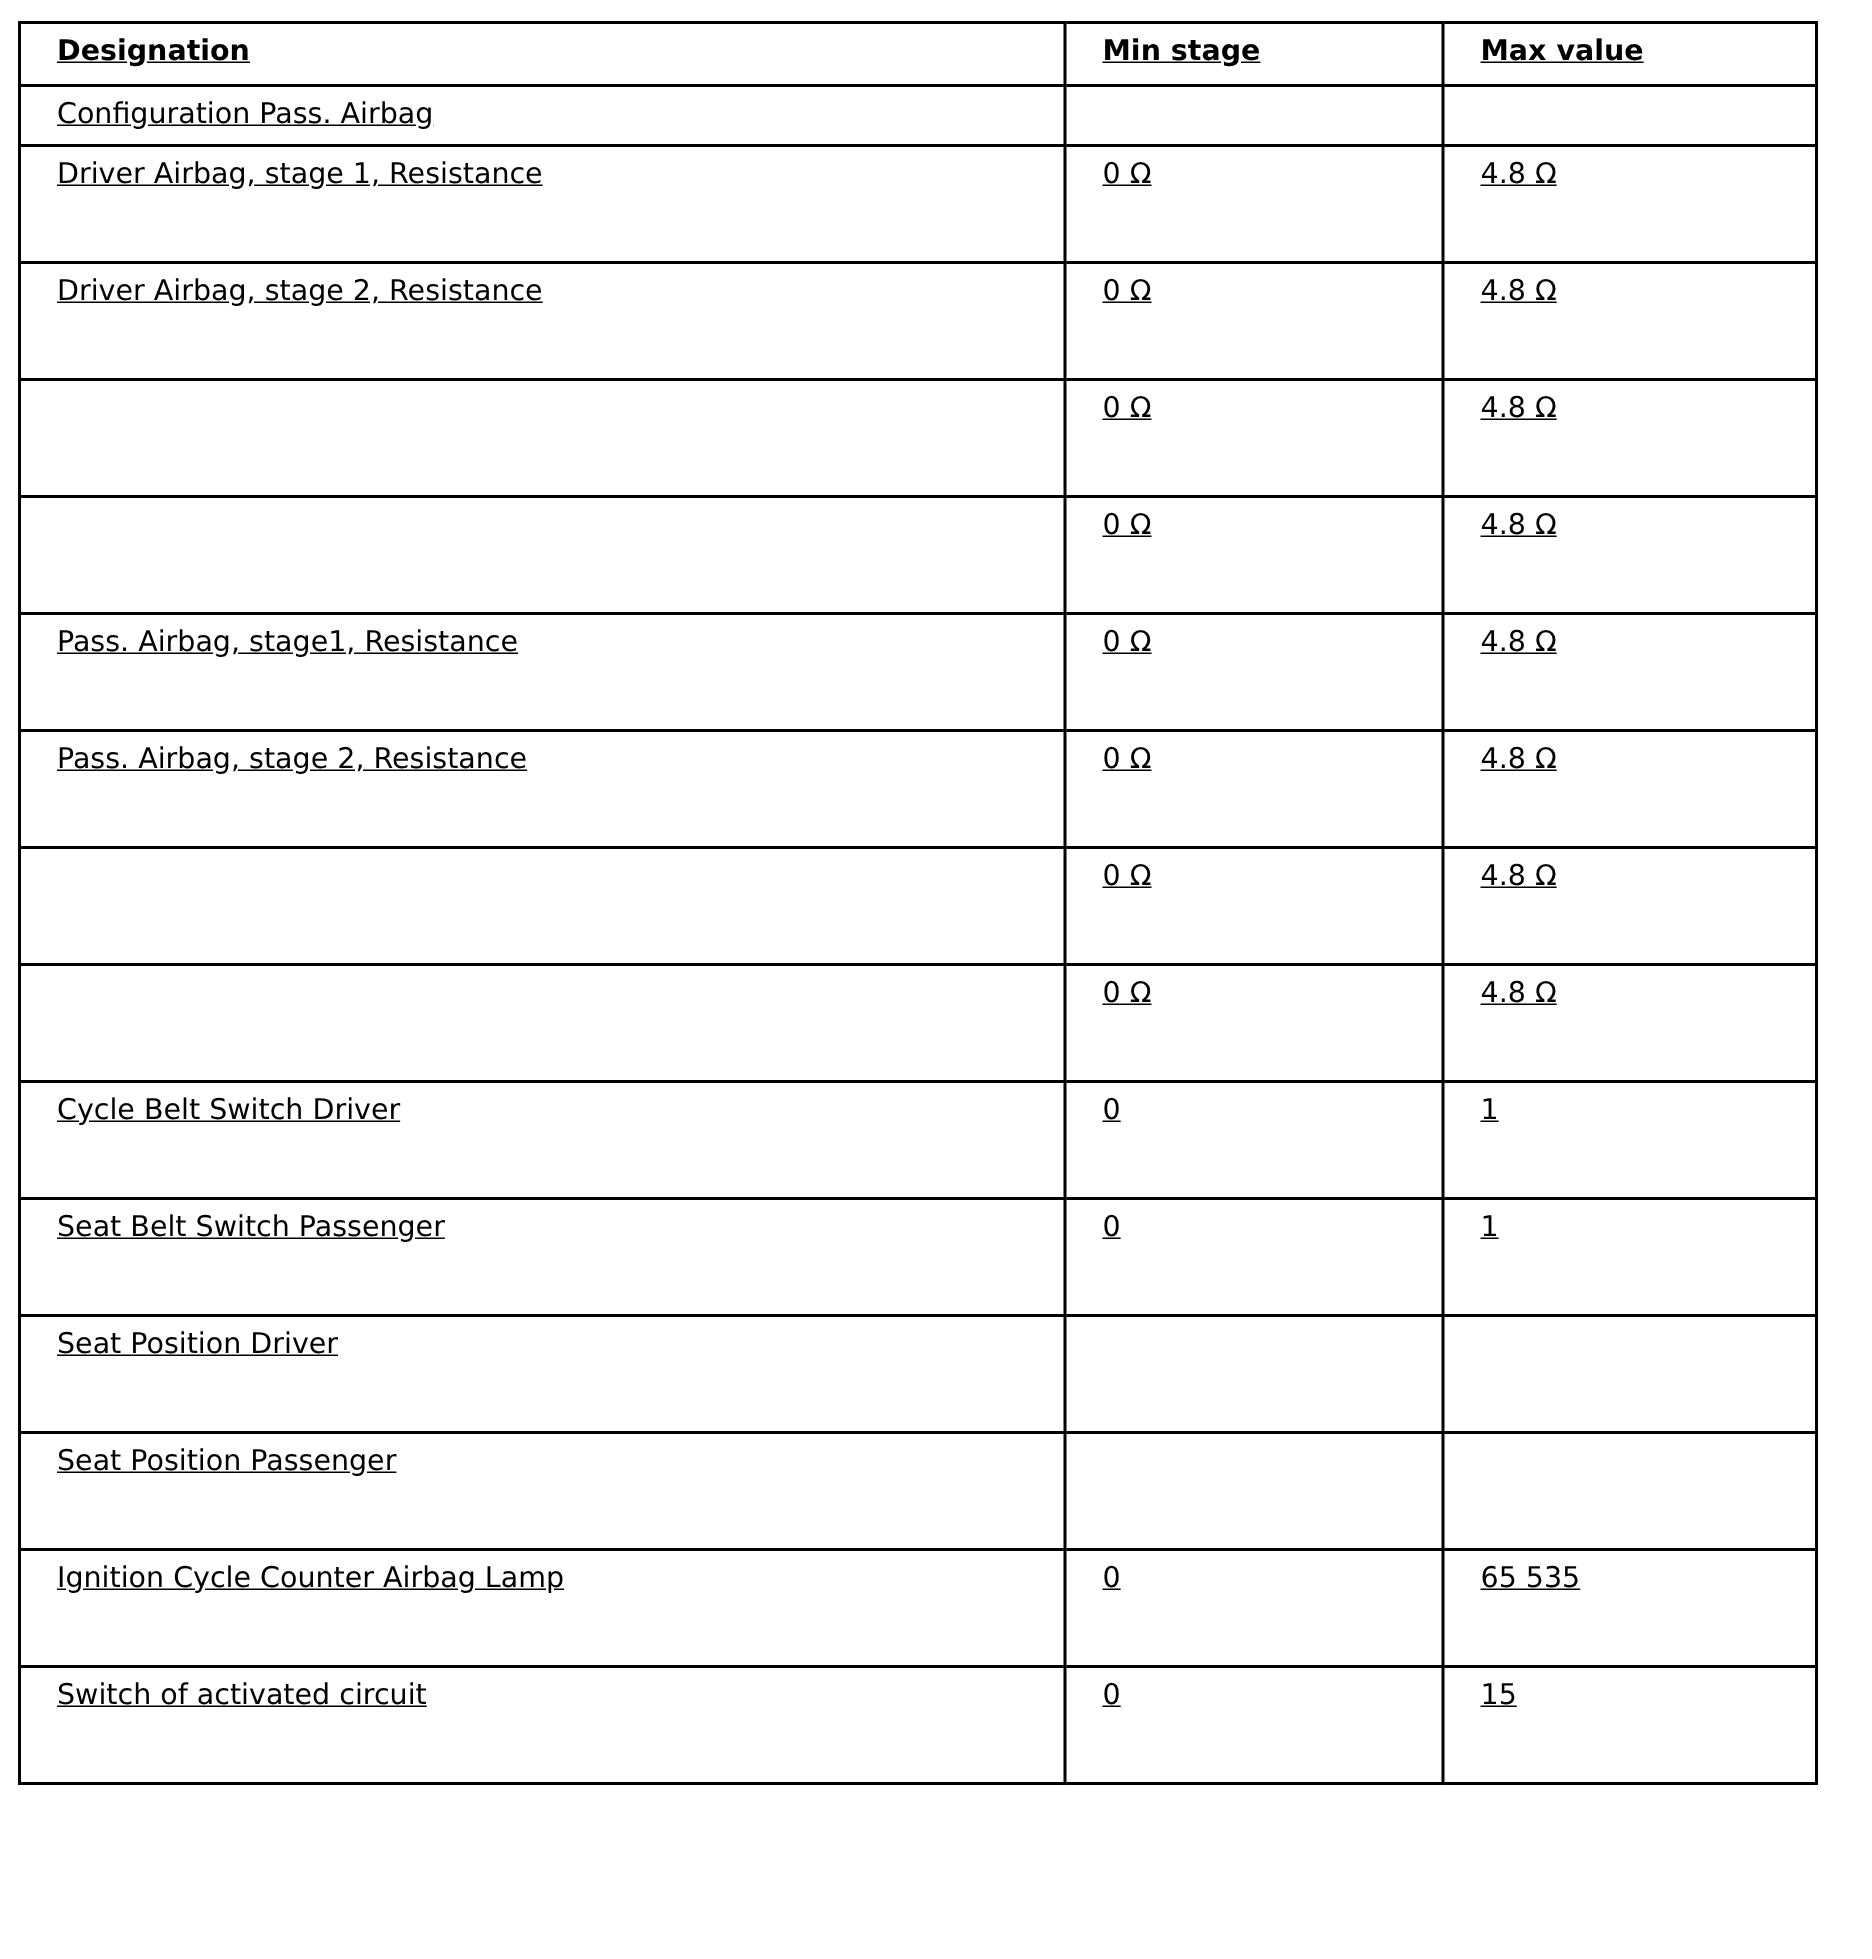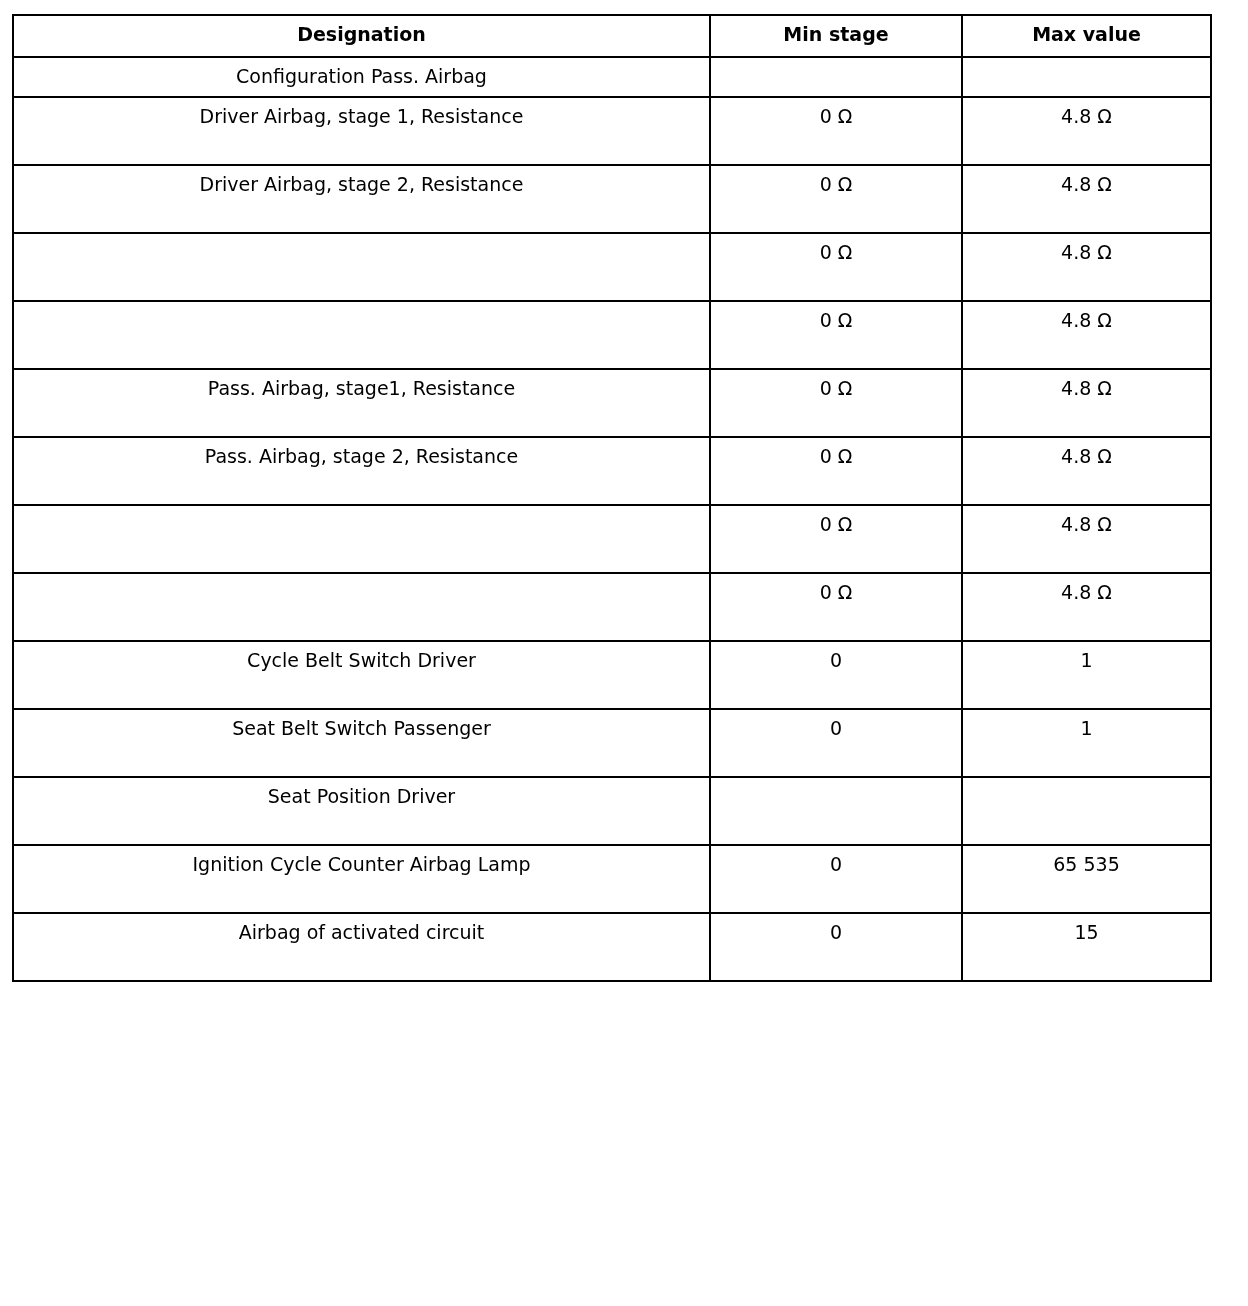--- a/index.html
+++ b/index.html
@@ -20,32 +20,33 @@
     table-layout: fixed;
     background: #ffffff;
   }
   table.values-table col.col-designation { width: 697px; }
   table.values-table col.col-min { width: 252px; }
   table.values-table col.col-max { width: 249px; }
   table.values-table th,
   table.values-table td {
     border: 2px solid #000000;
     vertical-align: top;
-    text-align: center;
-    padding: 6px 4px;
+    text-align: left;
+    padding: 6px 24px;
     font-size: 19px;
     line-height: 1.35;
     overflow: hidden;
     word-wrap: break-word;
+    text-decoration: underline;
   }
   table.values-table th {
     font-weight: bold;
   }
   tr.header-row { height: 42px; }
-  tr.data-row { height: 68px; }
+  tr.data-row { height: 78px; }
   tr.data-row.short-row { height: 40px; }
 </style>
 </head>
 <body>
 
 <div class="page">
   <table class="values-table">
     <colgroup>
       <col class="col-designation">
       <col class="col-min">
@@ -113,24 +114,29 @@
           <td>Seat Belt Switch Passenger</td>
           <td>0</td>
           <td>1</td>
         </tr>
         <tr class="data-row">
           <td>Seat Position Driver</td>
           <td></td>
           <td></td>
         </tr>
         <tr class="data-row">
+          <td>Seat Position Passenger</td>
+          <td></td>
+          <td></td>
+        </tr>
+        <tr class="data-row">
           <td>Ignition Cycle Counter Airbag Lamp</td>
           <td>0</td>
           <td>65 535</td>
         </tr>
         <tr class="data-row">
-          <td>Airbag of activated circuit</td>
+          <td>Switch of activated circuit</td>
           <td>0</td>
           <td>15</td>
         </tr>
       </tbody>
   </table>
 </div>
 
 </body></html>

